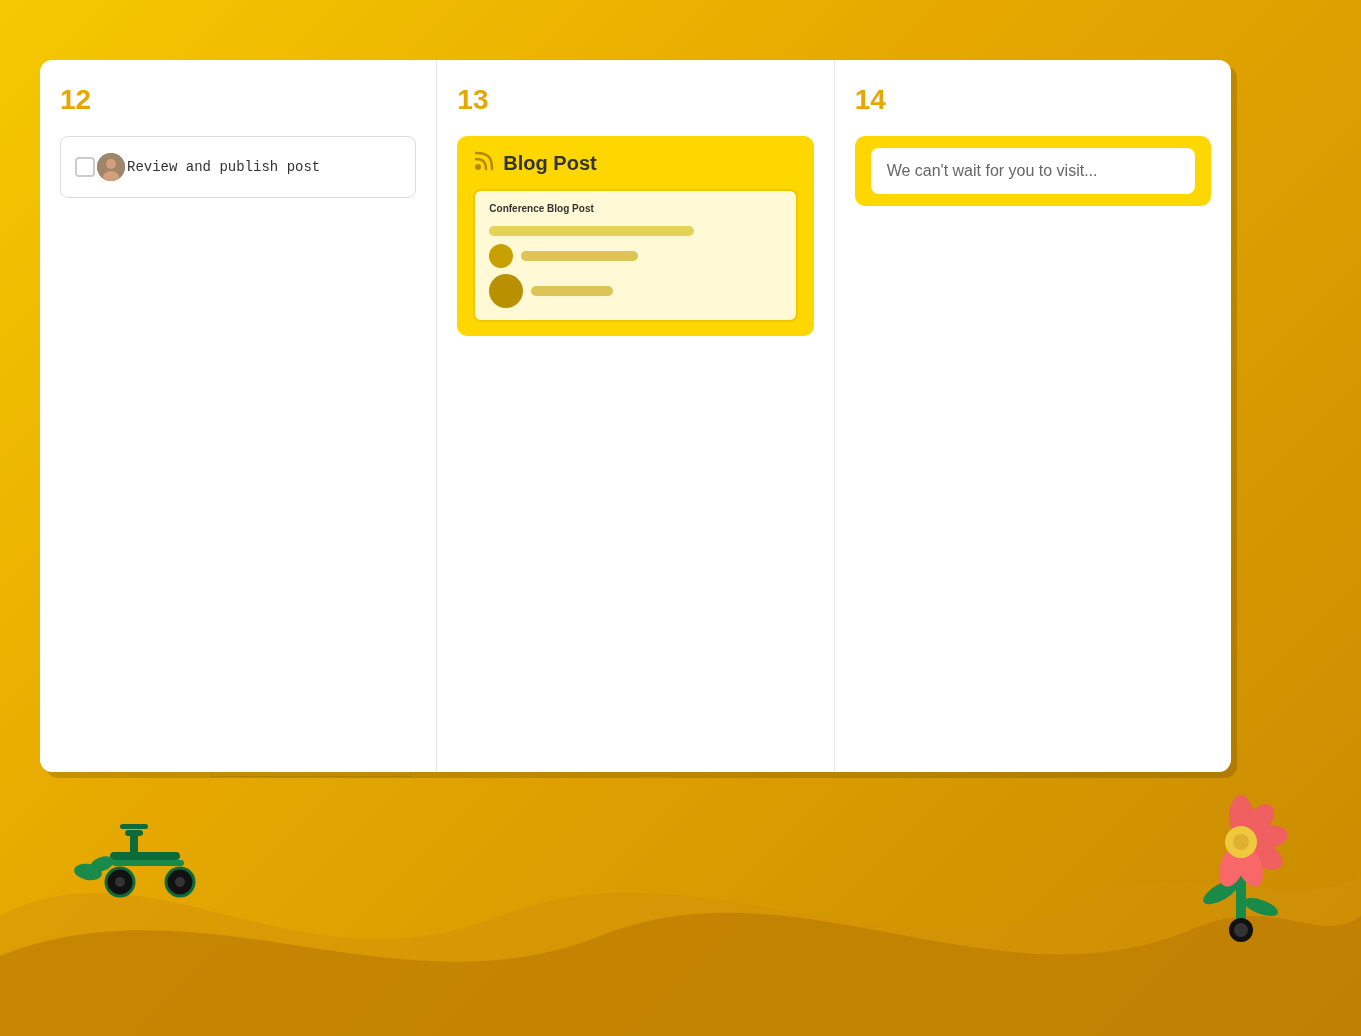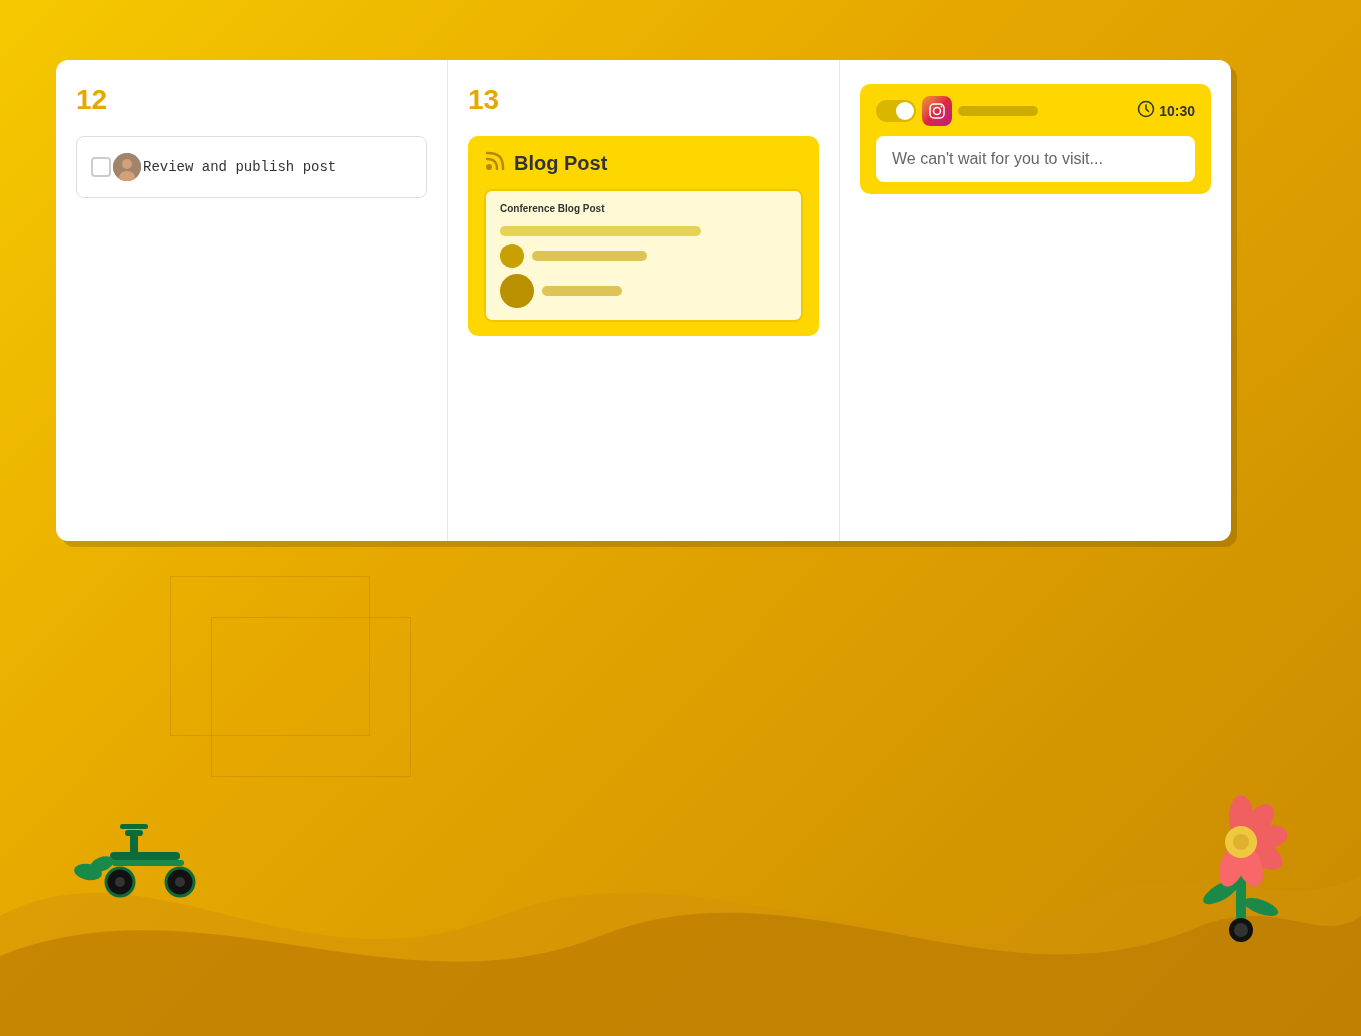--- a/index.html
+++ b/index.html
@@ -30,23 +30,23 @@
       left: 40px;
       width: 100%;
       height: 100%;
       border: 1.5px solid rgba(180,130,0,0.4);
     }
 
     
     .calendar-container {
       position: absolute;
       top: 60px;
-      left: 56px;
+      left: 40px;
       right: 130px;
-      height: 481px;
+      height: 712px;
       background: white;
       border-radius: 12px;
       box-shadow: 6px 6px 0px rgba(0,0,0,0.15);
       display: flex;
       overflow: hidden;
       z-index: 10;
     }
 
     
     .calendar-col {
@@ -349,46 +349,23 @@
         </div>
         <div class="avatar-row" style="margin-top:6px;">
           <div class="avatar-lg"></div>
           <div class="placeholder-short2" style="width:28%;"></div>
         </div>
       </div>
     </div>
   </div>
 
   <div class="calendar-col">
+    <div class="col-day">14</div>
 
     <div class="social-card">
-      <div class="social-card-header">
-        <div class="social-left">
-          <div class="toggle-wrap">
-            <div class="toggle-knob"></div>
-          </div>
-          <div class="instagram-icon">
-            <svg width="18" height="18" viewBox="0 0 18 18" fill="none">
-              <rect x="2" y="2" width="14" height="14" rx="4" stroke="white" stroke-width="1.5" fill="none"></rect>
-              <circle cx="9" cy="9" r="3.5" stroke="white" stroke-width="1.5" fill="none"></circle>
-              <circle cx="13.5" cy="4.5" r="1" fill="white"></circle>
-            </svg>
-          </div>
-          <div class="placeholder-name"></div>
-        </div>
-        <div class="time-display">
-          <span class="clock-icon">
-            <svg width="18" height="18" viewBox="0 0 18 18" fill="none">
-              <circle cx="9" cy="9" r="7.5" stroke="#333" stroke-width="1.5" fill="none"></circle>
-              <path d="M9 5v4l2.5 2.5" stroke="#333" stroke-width="1.5" stroke-linecap="round"></path>
-            </svg>
-          </span>
-          <span style="font-weight:700;font-size:14px;color:#333;">10:30</span>
-        </div>
-      </div>
 
       <div class="message-bubble">
         <span>We can't wait for you to visit...</span>
       </div>
     </div>
   </div>
 
 </div>
 
 <div class="scooter-decoration">

